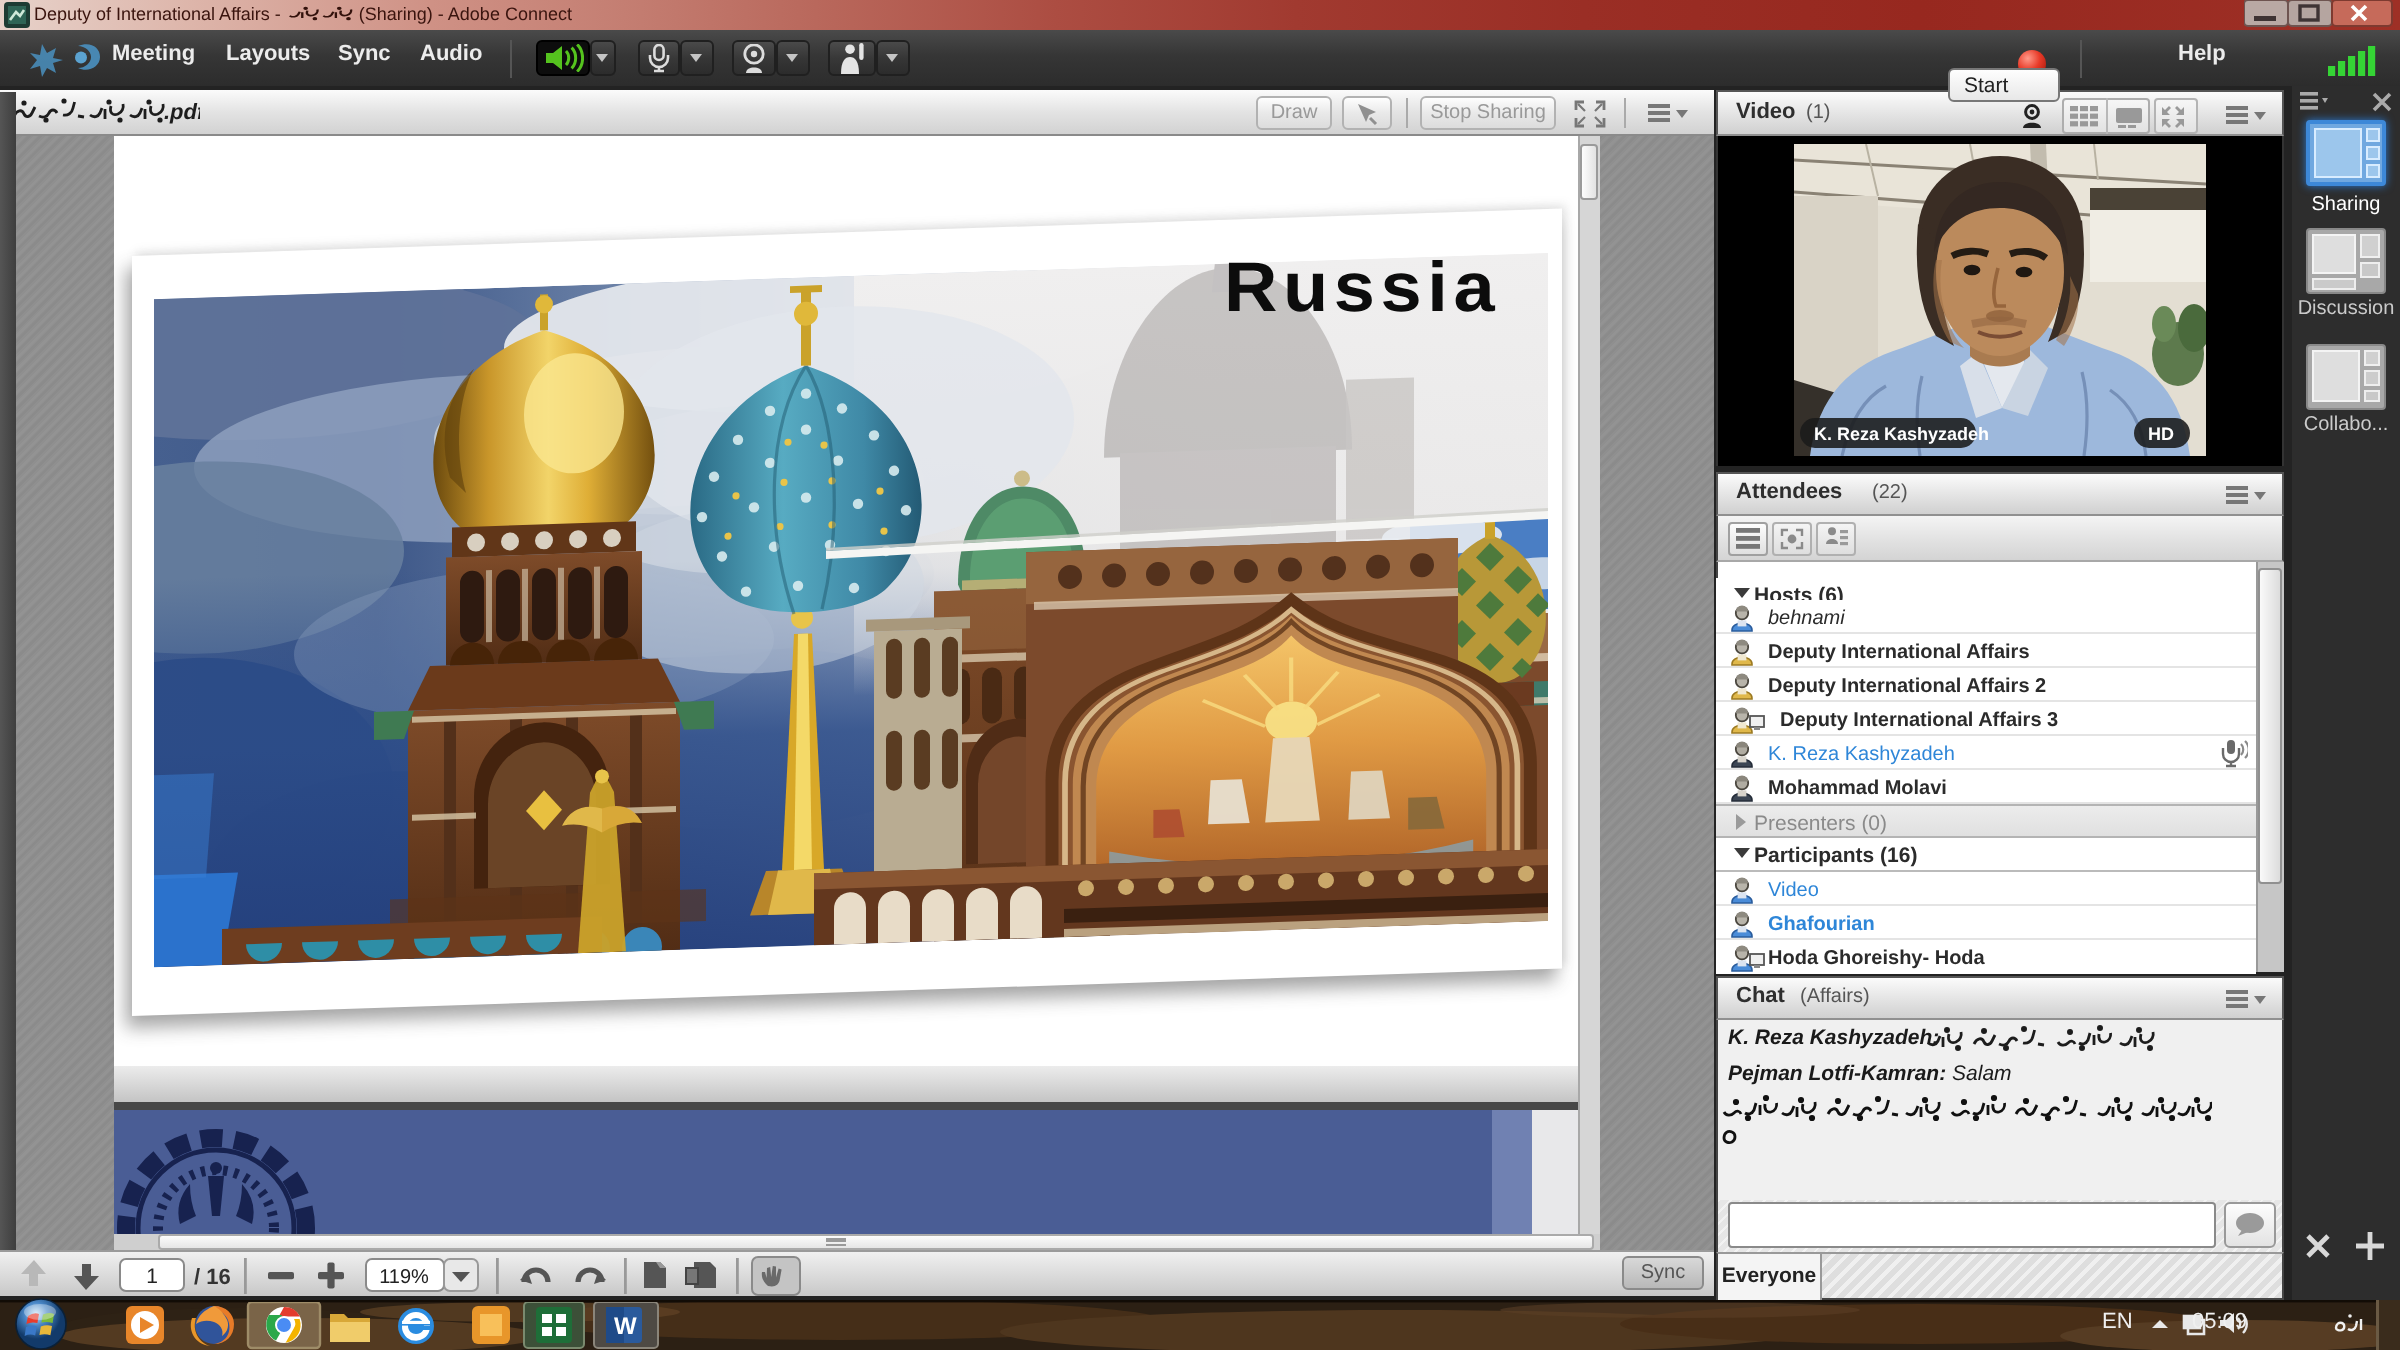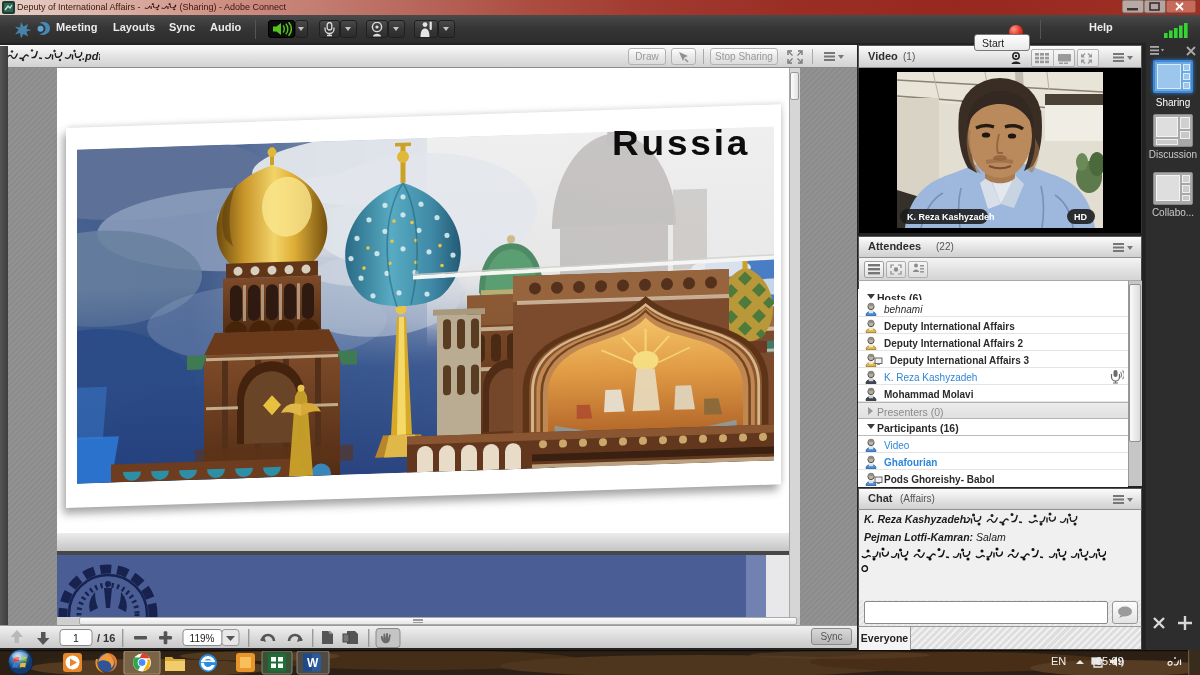--- a/index.html
+++ b/index.html
@@ -840,21 +840,21 @@
     <svg style="position:absolute;left:7px;top:1.5px" width="12" height="14" viewBox="0 0 12 14">
       <use href="#personB"></use>
     </svg>
     <span class="aname" style="color:#2e86d8;font-weight:bold">Ghafourian</span>
   </div>
 <div class="ab arow" style="top:470px;border-bottom:none">
     <svg style="position:absolute;left:7px;top:1.5px" width="20" height="14" viewBox="0 0 20 14">
       <use href="#personB"></use>
       <use href="#mon" x="10" y="5"></use>
     </svg>
-    <span class="aname" style="left:26px;font-weight:bold">Pods Ghoreishy- Babol</span>
+    <span class="aname" style="left:26px;font-weight:bold">Hoda Ghoreishy- Hoda</span>
   </div>
 <div class="ab" style="left:1128px;top:281px;width:14px;height:205px;background:#c6c6c6;border-left:1px solid #999"></div>
 <div class="ab" style="left:1129px;top:284px;width:12px;height:158px;background:linear-gradient(90deg,#fafafa,#dcdcdc);border:1px solid #909090;border-radius:2px"></div>
 
 <div class="ab podhead" id="chead"></div>
 <span class="ab podtitle" style="left:868px;top:492px">Chat</span>
 <span class="ab podsub" style="left:900px;top:493px">(Affairs)</span>
 <svg class="ab" style="left:1113px;top:495px;z-index:2" width="20" height="10" viewBox="0 0 20 10">
     <g fill="#777">
       <rect x="0" y="0" width="11" height="2"></rect>

